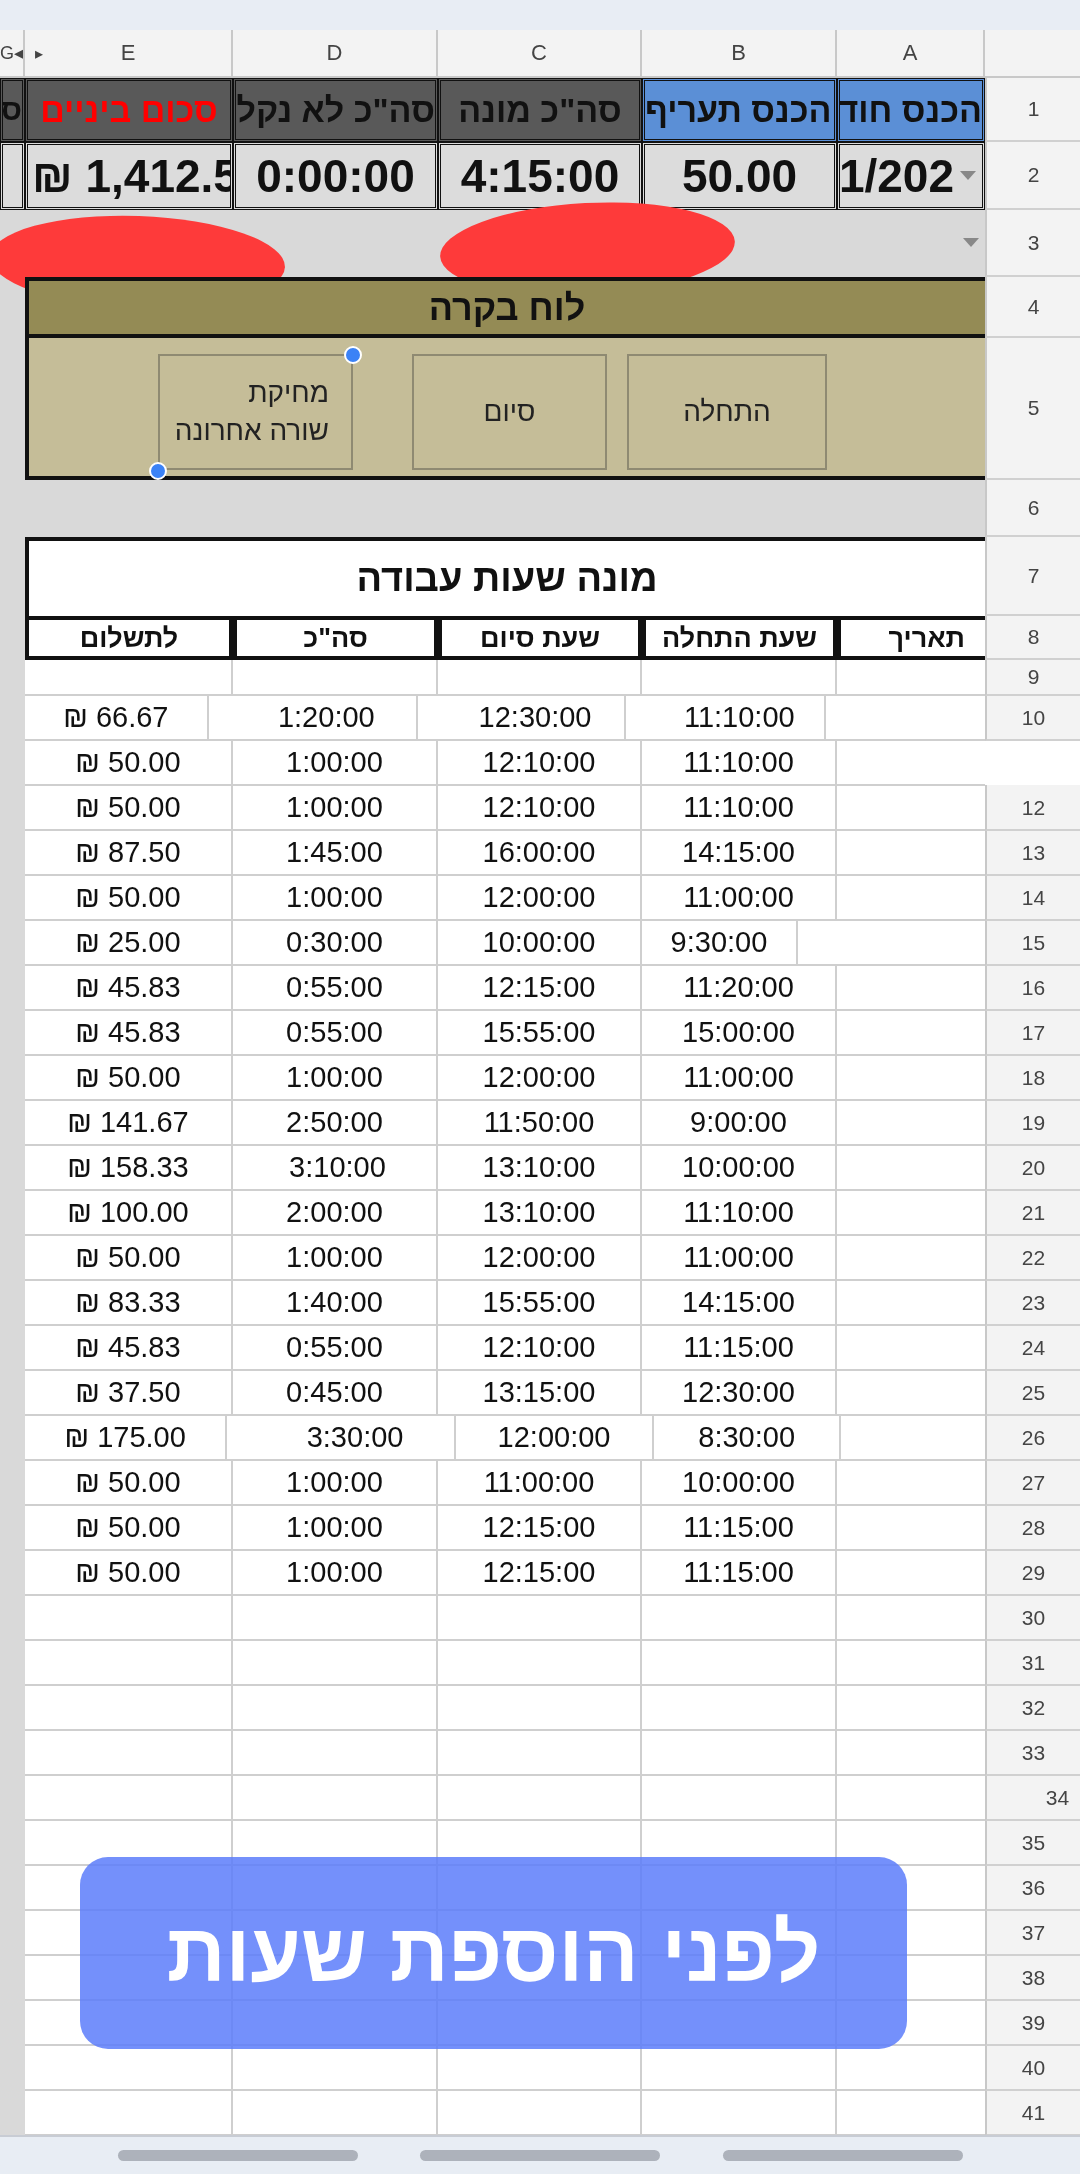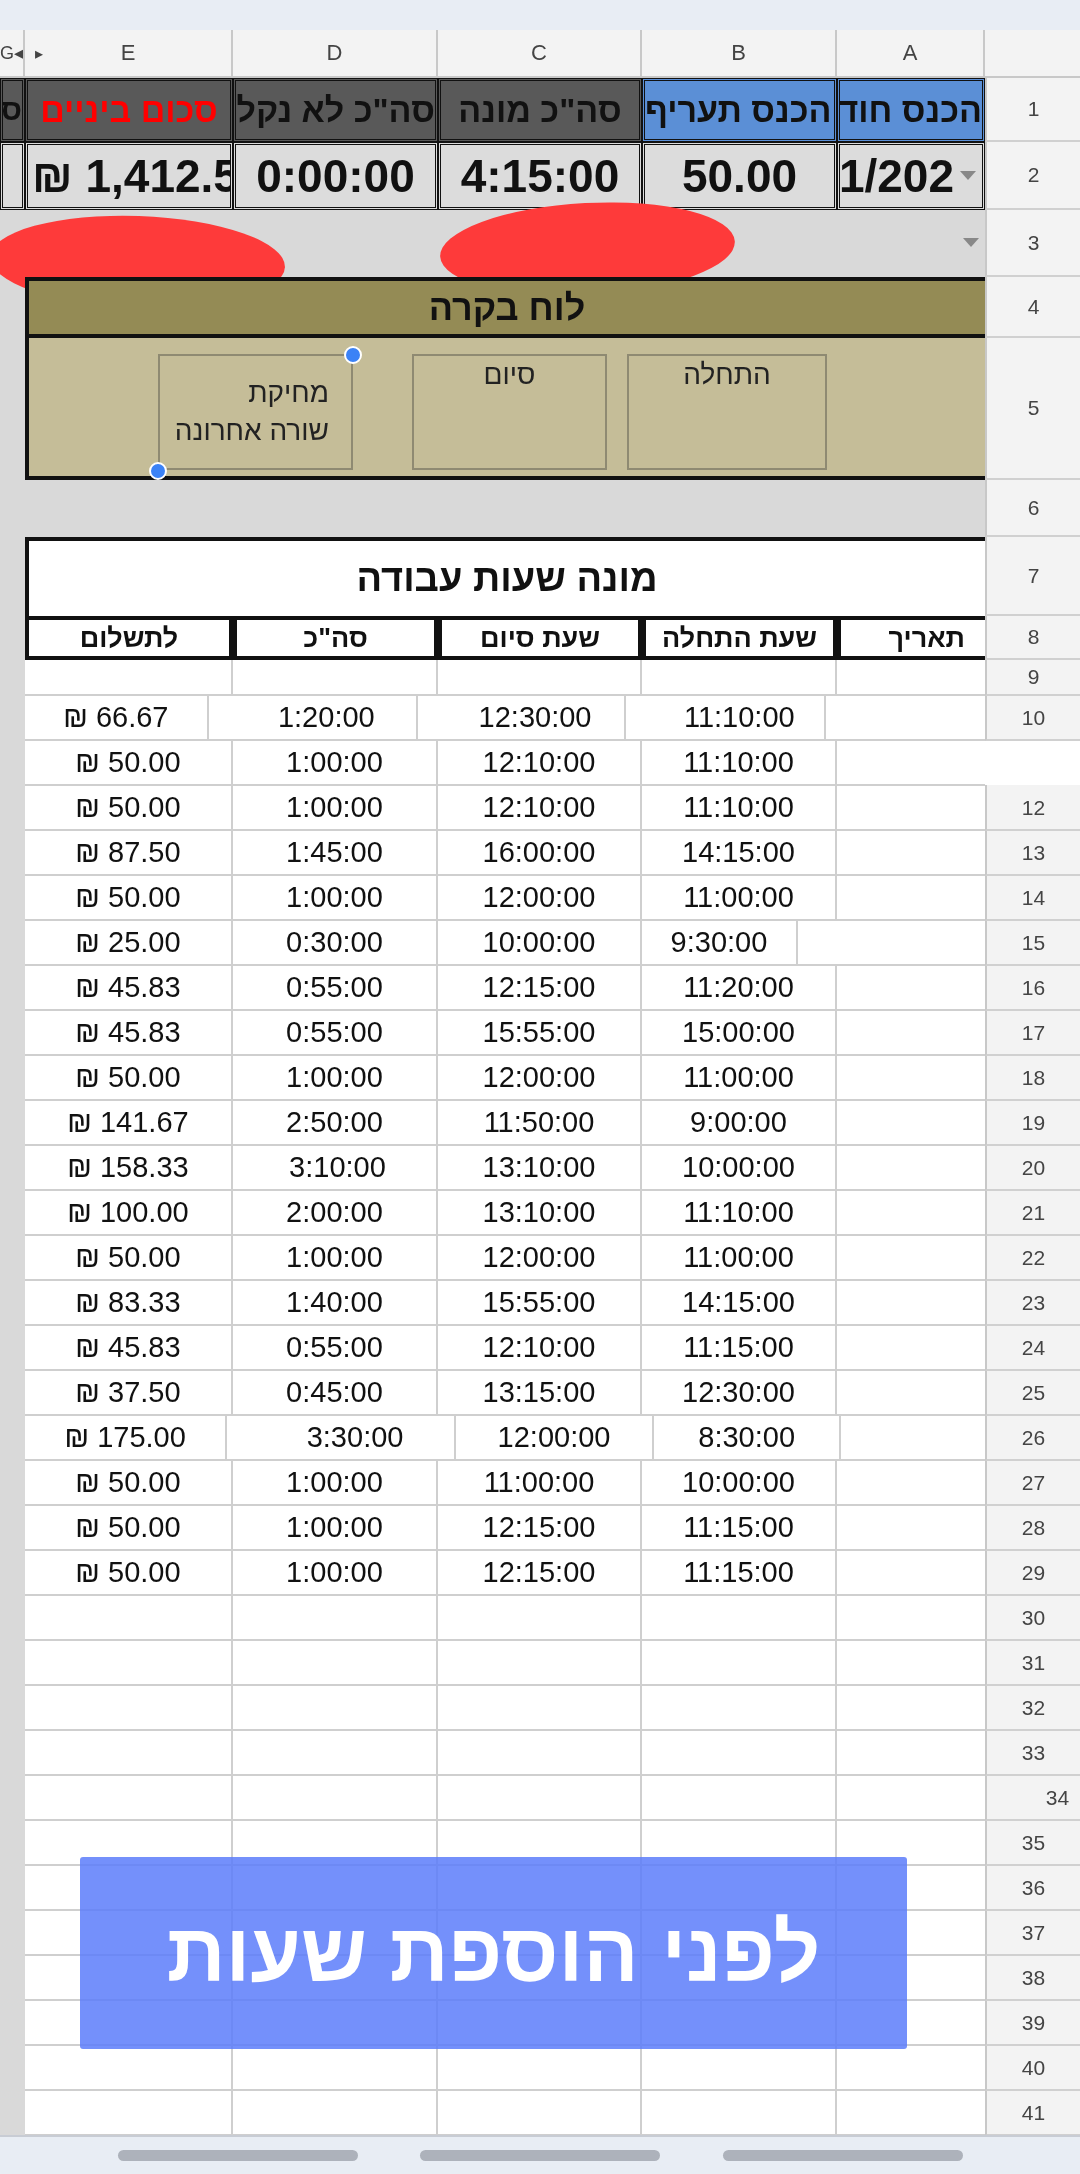--- a/index.html
+++ b/index.html
@@ -21,35 +21,35 @@
   .hdr1.blue { background:#5b8fd6; }
   .val2 { background:#dcdcdc; border:3px double #111; font-weight:bold; font-size:46px; color:#111; }
   .row3 { position:absolute; left:0; top:210px; width:985px; height:67px; background:#d9d9d9; }
   .scribble { position:absolute; background:#fe3a3a; border-radius:50%; }
   .panel-title { position:absolute; left:25px; top:277px; width:960px; height:61px; background:#948b55;
     border:4px solid #111; border-right:none; box-sizing:border-box; display:flex; align-items:center; justify-content:center;
     font-size:36px; font-weight:bold; color:#111; }
   .panel-body { position:absolute; left:25px; top:338px; width:960px; height:142px; background:#c5bd98;
     border:4px solid #111; border-top:none; border-right:none; box-sizing:border-box; }
   .pbtn { position:absolute; background:#c5bd98; border:2px solid #8f8a72; box-sizing:border-box;
-    display:flex; align-items:flex-start; justify-content:center; text-align:center; font-size:28px; color:#222;
+    display:flex; align-items:center; justify-content:center; text-align:center; font-size:28px; color:#222;
     line-height:38px; }
   .handle { position:absolute; width:14px; height:14px; border-radius:50%; background:#3b82f6; border:2px solid #fff; }
   .row6 { position:absolute; left:25px; top:480px; width:960px; height:57px; background:#d9d9d9; }
   .table-title { position:absolute; left:25px; top:537px; width:960px; height:79px; background:#fff;
     border:4px solid #111; border-right:none; border-bottom:none; box-sizing:border-box; display:flex; align-items:center; justify-content:center;
     font-size:38px; font-weight:bold; color:#111; }
   .th { position:absolute; top:616px; height:44px; background:#fff; border:4px solid #111; box-sizing:border-box;
     display:flex; align-items:center; justify-content:center; font-size:27px; font-weight:bold; color:#111; }
   .grid { position:absolute; left:25px; top:660px; width:960px; }
   .gr { position:relative; display:flex; flex-direction:row; border-bottom:2px solid #cfcfcf; box-sizing:border-box; }
   .gc { box-sizing:border-box; border-right:2px solid #cfcfcf; display:flex; align-items:center; justify-content:center;
     font-size:29px; color:#111; }
   .overlay-btn { position:absolute; left:80px; top:1857px; width:827px; height:192px; background:rgba(92,124,250,0.85);
-    border-radius:3px; display:flex; align-items:center; justify-content:center; color:#fff; font-size:82px; font-weight:bold; }
+    border-radius:28px; display:flex; align-items:center; justify-content:center; color:#fff; font-size:82px; font-weight:bold; }
   .bottombar { position:absolute; left:0; top:2135px; width:1080px; height:39px; background:#e8edf4; border-top:2px solid #c8ccd4; }
   .pill { position:absolute; top:2150px; height:11px; width:240px; border-radius:6px; background:#adb2bb; }
 </style>
 </head>
 <body>
 
 <div class="topbar"></div>
 
 <div class="colhdr" style="left:0;width:25px;font-size:18px;justify-content:flex-start;">
     <span>G◂</span>

